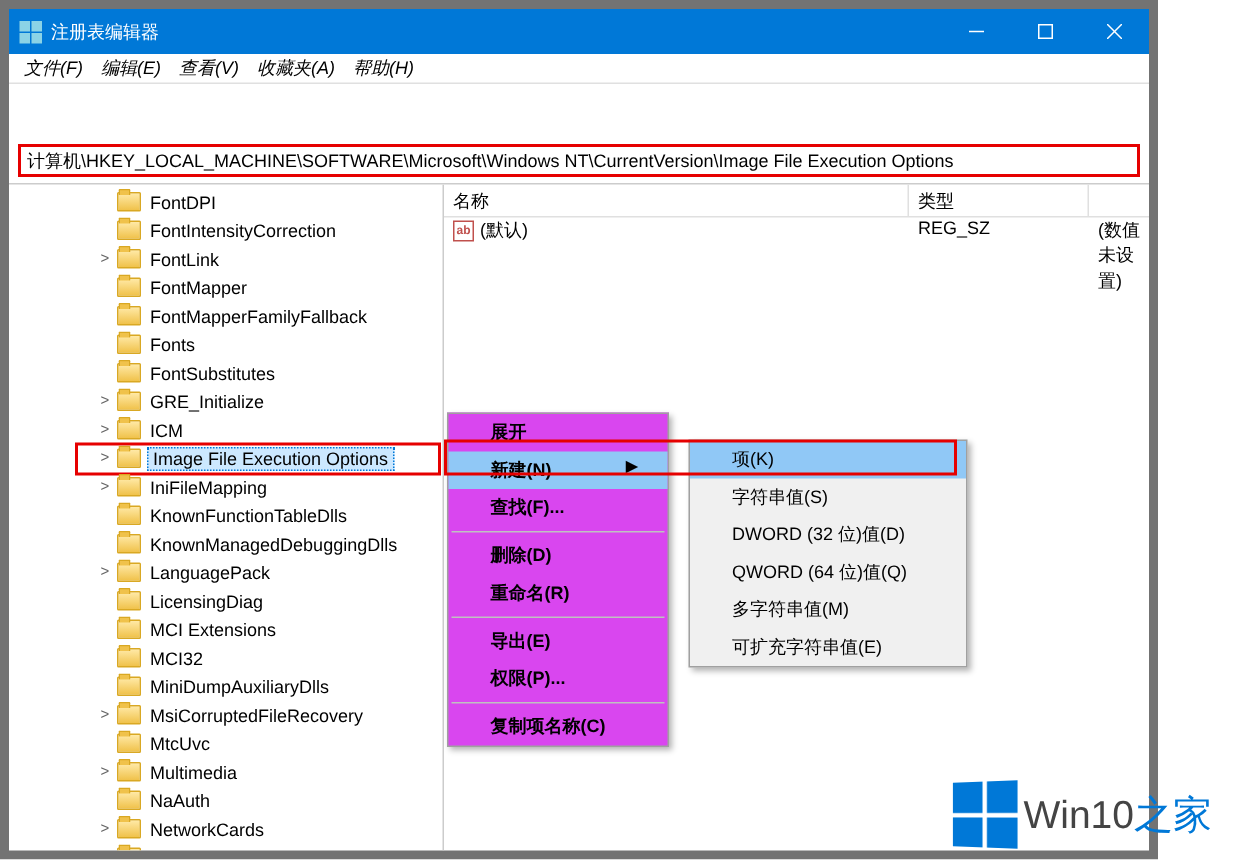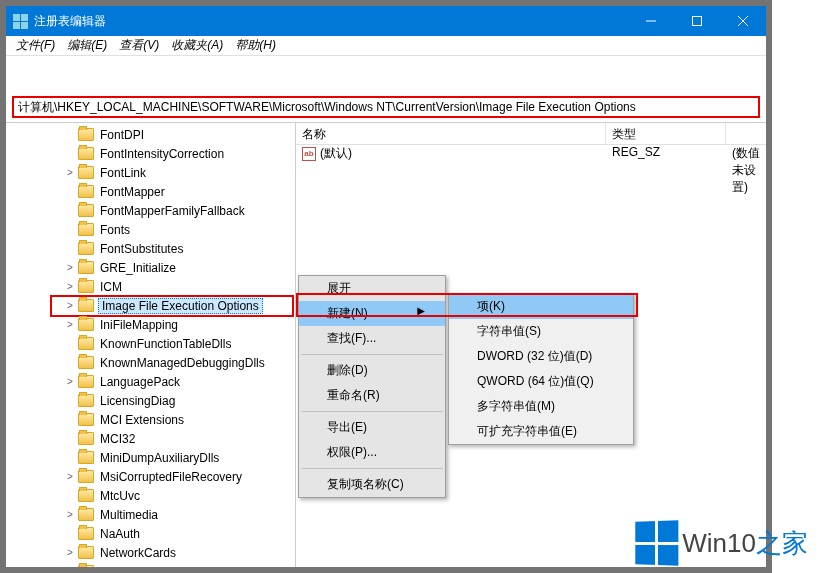--- a/index.html
+++ b/index.html
@@ -38,21 +38,21 @@
 .list-header .col.c1 { width: 310px; }
 .list-header .col.c2 { width: 120px; }
 .list-header .col.c3 { flex: 1; }
 .list-row { display: flex; height: 18px; align-items: flex-start; }
 .list-row .cell { padding: 0 6px; }
 .list-row .cell.c1 { width: 310px; display: flex; align-items: center; }
 .list-row .cell.c2 { width: 120px; }
 .list-row .cell.c3 { flex: 1; }
 .val-icon { width: 14px; height: 14px; border: 1px solid #c0504d; background: #fff; margin-right: 4px; display: flex; align-items: center; justify-content: center; font-size: 8px; color: #c0504d; font-weight: bold; }
 
-.ctx-menu { position: absolute; background: #e5e5e5; border: 1px solid #a0a0a0; box-shadow: 2px 2px 4px rgba(0,0,0,0.3); font-size: 12px; min-width: 148px; z-index: 10; }
+.ctx-menu { position: absolute; background: #d946ef; border: 1px solid #a0a0a0; box-shadow: 2px 2px 4px rgba(0,0,0,0.3); font-size: 12px; min-width: 148px; z-index: 10; font-weight: bold; }
 .ctx-menu .mi { padding: 4px 20px 4px 28px; cursor: pointer; position: relative; display: flex; justify-content: space-between; }
 .ctx-menu .mi.hl { background: #90c8f6; }
 .ctx-menu .sep { height: 1px; background: #c0c0c0; margin: 3px 2px; }
 .ctx-menu .arrow { font-size: 10px; }
 
 .submenu { position: absolute; background: #f0f0f0; border: 1px solid #a0a0a0; box-shadow: 2px 2px 4px rgba(0,0,0,0.3); font-size: 12px; min-width: 186px; z-index: 11; }
 .submenu .mi { padding: 4px 20px 4px 28px; cursor: pointer; }
 .submenu .mi.hl { background: #90c8f6; }
 .submenu-highlight { position: absolute; border: 2px solid #e60000; pointer-events: none; z-index: 12; }
 
@@ -271,21 +271,21 @@
       <span>导出(E)</span>
     </div>
     <div class="mi">
       <span>权限(P)...</span>
     </div>
     <div class="sep"></div>
     <div class="mi">
       <span>复制项名称(C)</span>
     </div>
   </div>
-<div class="submenu" id="sub" style="left:448px; top:293px;">
+<div class="submenu" id="sub" style="left:459px; top:293px;">
     <div class="mi hl">项(K)</div>
     <div class="sep"></div>
     <div class="mi">字符串值(S)</div>
     <div class="mi">DWORD (32 位)值(D)</div>
     <div class="mi">QWORD (64 位)值(Q)</div>
     <div class="mi">多字符串值(M)</div>
     <div class="mi">可扩充字符串值(E)</div>
   </div>
 <div class="submenu-highlight" style="left:296px; top:293px; width:342px; height:24px;"></div>
 

